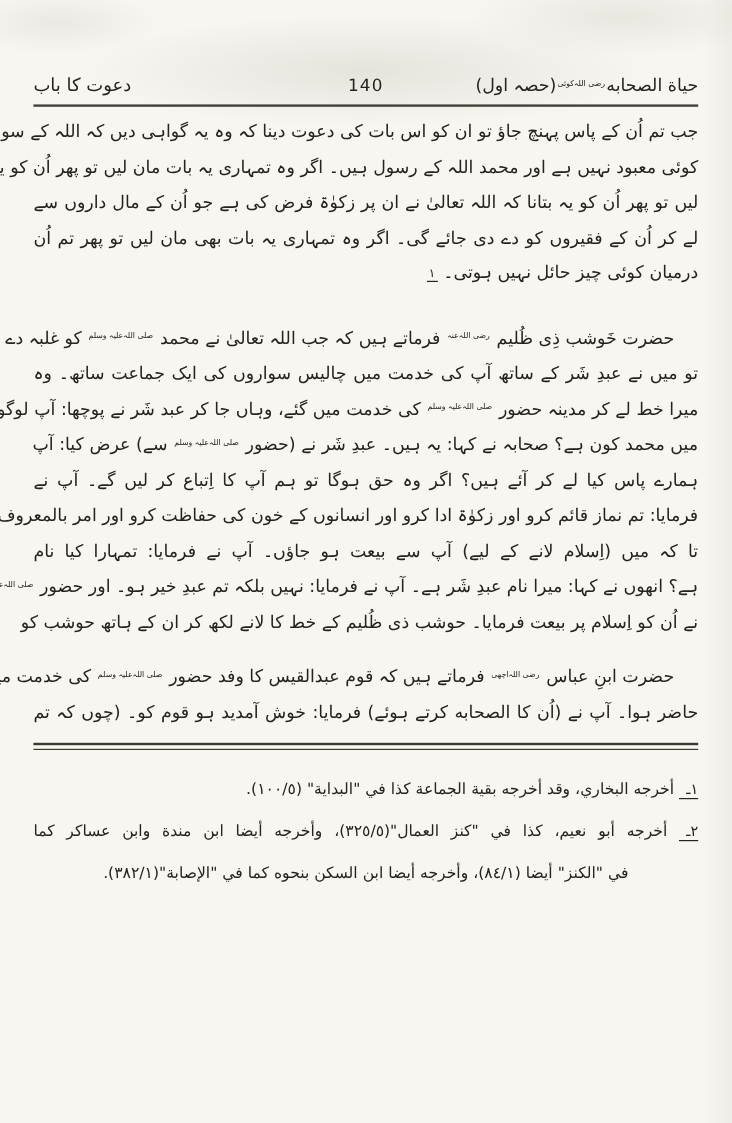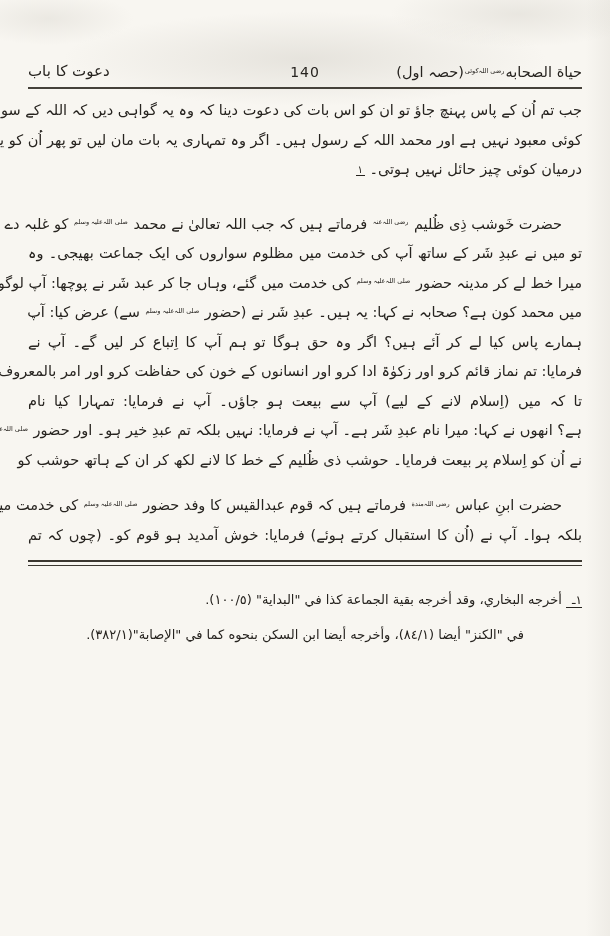--- a/index.html
+++ b/index.html
@@ -109,61 +109,64 @@
       </div>
       <div class="page-num">140</div>
       <div class="chapter">دعوت کا باب</div>
     </div>
     <div class="header-rule"></div>
 
     <div class="body-text">
         <div class="para p1">
           <div class="line">جب تم اُن کے پاس پہنچ جاؤ تو ان کو اس بات کی دعوت دینا کہ وہ یہ گواہی دیں کہ اللہ کے سوا</div>
           <div class="line">کوئی معبود نہیں ہے اور محمد اللہ کے رسول ہیں۔ اگر وہ تمہاری یہ بات مان لیں تو پھر اُن کو یہ بتانا</div>
+          <div class="line">لیں تو پھر اُن کو یہ بتانا کہ اللہ تعالیٰ نے ان پر زکوٰۃ فرض کی ہے جو اُن کے مال داروں سے</div>
+          <div class="line">لے کر اُن کے فقیروں کو دے دی جائے گی۔ اگر وہ تمہاری یہ بات بھی مان لیں تو پھر تم اُن</div>
           <div class="line endline">درمیان کوئی چیز حائل نہیں ہوتی۔ <span class="fnref">۱</span></div>
         </div>
         <div class="para indent p2">
           <div class="line">حضرت خَوشب ذِی ظُلیم <span class="hon">
               <span>رضی اللہ</span>
               <span>عنہ</span>
             </span> فرماتے ہیں کہ جب اللہ تعالیٰ نے محمد <span class="hon">
               <span>صلی اللہ</span>
               <span>علیہ وسلم</span>
             </span> کو غلبہ دے دیا</div>
-          <div class="line">تو میں نے عبدِ شَر کے ساتھ آپ کی خدمت میں مظلوم سواروں کی ایک جماعت بھیجی۔ وہ</div>
+          <div class="line">تو میں نے عبدِ شَر کے ساتھ آپ کی خدمت میں چالیس سواروں کی ایک جماعت ساتھ۔ وہ</div>
           <div class="line">میرا خط لے کر مدینہ حضور <span class="hon">
               <span>صلی اللہ</span>
               <span>علیہ وسلم</span>
             </span> کی خدمت میں گئے، وہاں جا کر عبد شَر نے پوچھا: آپ لوگوں</div>
           <div class="line">میں محمد کون ہے؟ صحابہ نے کہا: یہ ہیں۔ عبدِ شَر نے (حضور <span class="hon">
               <span>صلی اللہ</span>
               <span>علیہ وسلم</span>
             </span> سے) عرض کیا: آپ</div>
           <div class="line">ہمارے پاس کیا لے کر آئے ہیں؟ اگر وہ حق ہوگا تو ہم آپ کا اِتباع کر لیں گے۔ آپ نے</div>
           <div class="line">فرمایا: تم نماز قائم کرو اور زکوٰۃ ادا کرو اور انسانوں کے خون کی حفاظت کرو اور امر بالمعروف اور</div>
           <div class="line">تا کہ میں (اِسلام لانے کے لیے) آپ سے بیعت ہو جاؤں۔ آپ نے فرمایا: تمہارا کیا نام</div>
           <div class="line">ہے؟ انھوں نے کہا: میرا نام عبدِ شَر ہے۔ آپ نے فرمایا: نہیں بلکہ تم عبدِ خیر ہو۔ اور حضور <span class="hon">
               <span>صلی اللہ</span>
               <span>علیہ وسلم</span>
             </span></div>
           <div class="line">نے اُن کو اِسلام پر بیعت فرمایا۔ حوشب ذی ظُلیم کے خط کا لانے لکھ کر ان کے ہاتھ حوشب کو</div>
         </div>
         <div class="para indent p3">
           <div class="line">حضرت ابنِ عباس <span class="hon">
               <span>رضی اللہ</span>
-              <span>مندة</span>
+              <span>اچھی</span>
             </span> فرماتے ہیں کہ قوم عبدالقیس کا وفد حضور <span class="hon">
               <span>صلی اللہ</span>
               <span>علیہ وسلم</span>
             </span> کی خدمت میں</div>
-          <div class="line">بلکہ ہوا۔ آپ نے (اُن کا استقبال کرتے ہوئے) فرمایا: خوش آمدید ہو قوم کو۔ (چوں کہ تم</div>
+          <div class="line">حاضر ہوا۔ آپ نے (اُن کا الصحابه کرتے ہوئے) فرمایا: خوش آمدید ہو قوم کو۔ (چوں کہ تم</div>
         </div>
       </div>
 
     <div class="fn-sep"></div>
 
     <div class="footnotes">
         <div class="fline r"><span class="fmark">۱ـ</span> أخرجه البخاري، وقد أخرجه بقية الجماعة كذا في "البداية" (١٠٠/٥).</div>
+        <div class="fline j"><span class="fmark">۲ـ</span> أخرجه أبو نعيم، كذا في "كنز العمال"(٣٢٥/٥)، وأخرجه أيضا ابن مندة وابن عساكر كما</div>
         <div class="fline c">في "الكنز" أيضا (٨٤/١)، وأخرجه أيضا ابن السكن بنحوه كما في "الإصابة"(٣٨٢/١).</div>
       </div>
 
   </div>
 </div>
 
 </body></html>

